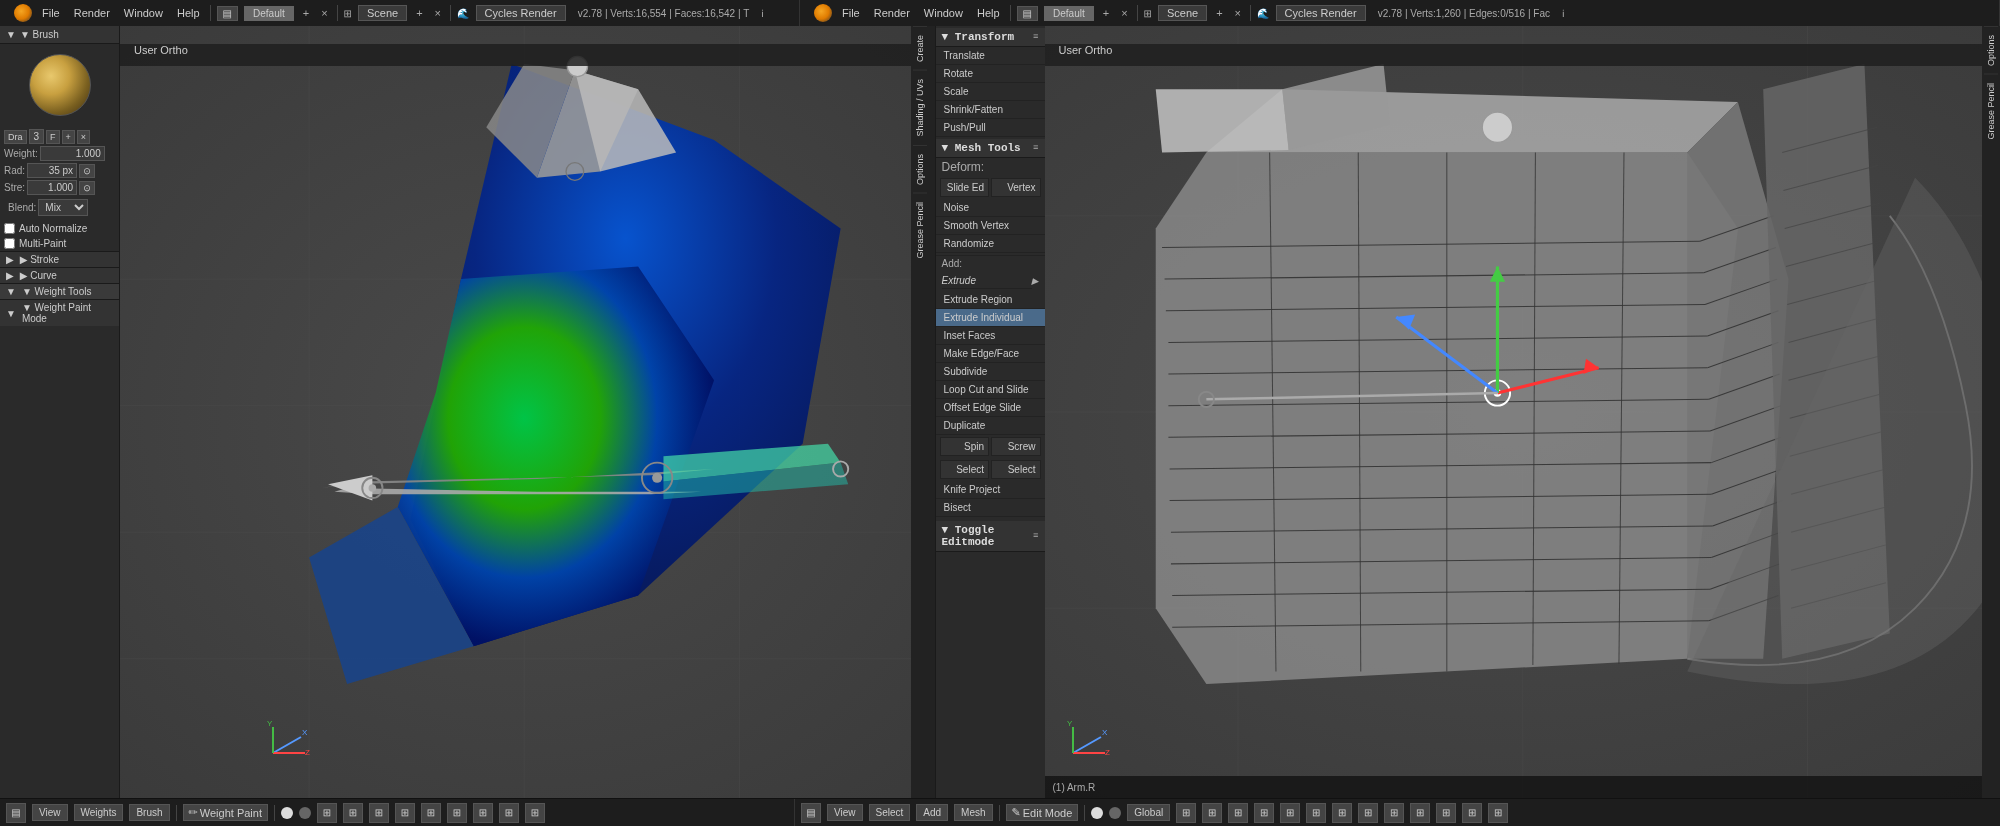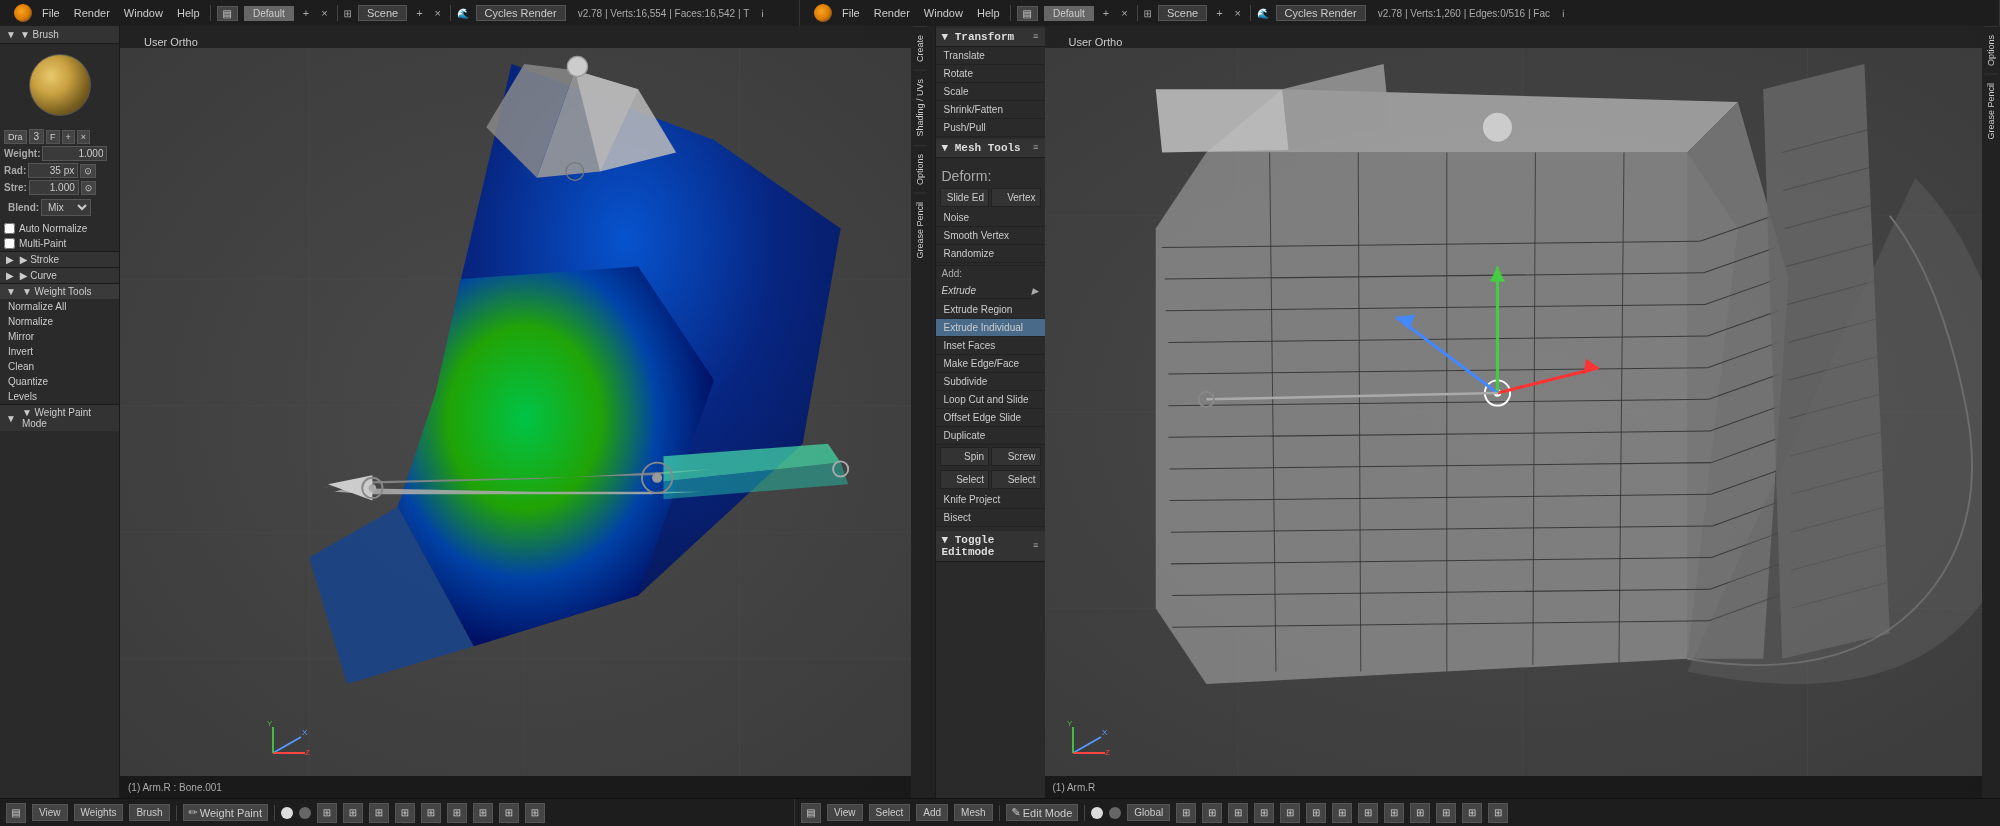--- a/index.html
+++ b/index.html
@@ -127,21 +127,21 @@
     }
     .brush-controls {
       padding: 3px 4px;
     }
     .row-control {
       display: flex;
       align-items: center;
       margin-bottom: 2px;
       gap: 2px;
     }
-    .label-sm { color: #aaa; font-size: 10px; flex-shrink: 0; font-weight: bold; }
+    .label-sm { color: #aaa; font-size: 10px; flex-shrink: 0; }
     .input-field {
       background: #3a3a3a;
       border: 1px solid #555;
       color: #ccc;
       font-size: 10px;
       padding: 1px 3px;
       width: 60px;
       text-align: right;
     }
     .btn-sm {
@@ -197,28 +197,28 @@
 
     
     .viewport-left {
       flex: 1;
       position: relative;
       background: #5a5a5a;
       overflow: hidden;
     }
     .viewport-header {
       position: absolute;
-      top: 0;
+      top: 18px;
       left: 0;
       right: 0;
       height: 22px;
       background: rgba(30,30,30,0.85);
       display: flex;
-      align-items: flex-end;
-      padding: 0 24px;
+      align-items: flex-start;
+      padding: 0 14px;
       font-size: 11px;
       color: #ccc;
       z-index: 5;
     }
 
     
     .viewport-svg {
       position: absolute;
       top: 0; left: 0;
       width: 100%;
@@ -460,29 +460,20 @@
         <span style="margin-left:3px;">▶ Stroke</span>
     </div>
     <div class="section-header">
       <span>▶</span>
         <span style="margin-left:3px;">▶ Curve</span>
     </div>
     <div class="section-header" style="background:#3a3a3a;">
       <span>▼</span>
         <span style="margin-left:3px;">▼ Weight Tools</span>
     </div>
-    <div>
-      <div class="section-item">Normalize All</div>
-      <div class="section-item">Normalize</div>
-      <div class="section-item">Mirror</div>
-      <div class="section-item">Invert</div>
-      <div class="section-item">Clean</div>
-      <div class="section-item">Quantize</div>
-      <div class="section-item">Levels</div>
-    </div>
     <div class="section-header">
       <span>▼</span>
         <span style="margin-left:3px;">▼ Weight Paint Mode</span>
     </div>
   </div>
 
   <div class="viewport-left" style="flex:5.5; position:relative;">
 
     <div style="position:absolute;right:0;top:0;bottom:0;width:18px;background:#222;z-index:10;display:flex;flex-direction:column;align-items:center;">
       <div class="v-tab" style="writing-mode:vertical-rl;transform:rotate(180deg);font-size:9px;color:#ccc;padding:8px 2px;border-bottom:1px solid #333;">Create</div>
@@ -558,23 +549,20 @@
 
     <svg style="position:absolute;bottom:35px;left:145px;width:46px;height:46px;">
       <line x1="8" y1="36" x2="36" y2="20" stroke="#5599ff" stroke-width="2"></line>
       <line x1="8" y1="36" x2="40" y2="36" stroke="#ff4444" stroke-width="2"></line>
       <line x1="8" y1="36" x2="8" y2="10" stroke="#44bb44" stroke-width="2"></line>
       <text x="37" y="18" fill="#5599ff" font-size="8">X</text>
       <text x="40" y="38" fill="#ff4444" font-size="8">Z</text>
       <text x="2" y="9" fill="#44bb44" font-size="8">Y</text>
     </svg>
 
-    <div class="viewport-footer">
-      <span>(1) Arm.R : Bone.001</span>
-    </div>
   </div>
 
   <div class="panel-divider"></div>
 
   <div class="mesh-tools-panel">
 
     <div class="mt-section">
       <span>▼ Transform</span>
       <span style="font-size:9px;color:#aaa;">≡</span>
     </div>
@@ -582,21 +570,21 @@
     <div class="mt-item">Rotate</div>
     <div class="mt-item">Scale</div>
     <div class="mt-item">Shrink/Fatten</div>
     <div class="mt-item">Push/Pull</div>
 
     <div class="mt-section">
       <span>▼ Mesh Tools</span>
       <span style="font-size:9px;color:#aaa;">≡</span>
     </div>
 
-    <div style="padding:2px 6px;font-size:14px;color:#aaa;margin-top:8px;">Deform:</div>
+    <div style="padding:2px 6px;font-size:12px;color:#aaa;">Deform:</div>
     <div class="mt-row">
       <div class="mt-item-half">Slide Ed</div>
       <div class="mt-item-half">Vertex</div>
     </div>
     <div class="mt-item">Noise</div>
     <div class="mt-item">Smooth Vertex</div>
     <div class="mt-item">Randomize</div>
 
     <div style="padding:2px 6px;font-size:10px;color:#aaa;border-top:1px solid #222;margin-top:2px;">Add:</div>
     <div style="display:flex;align-items:center;padding:2px 6px;font-style:italic;">

